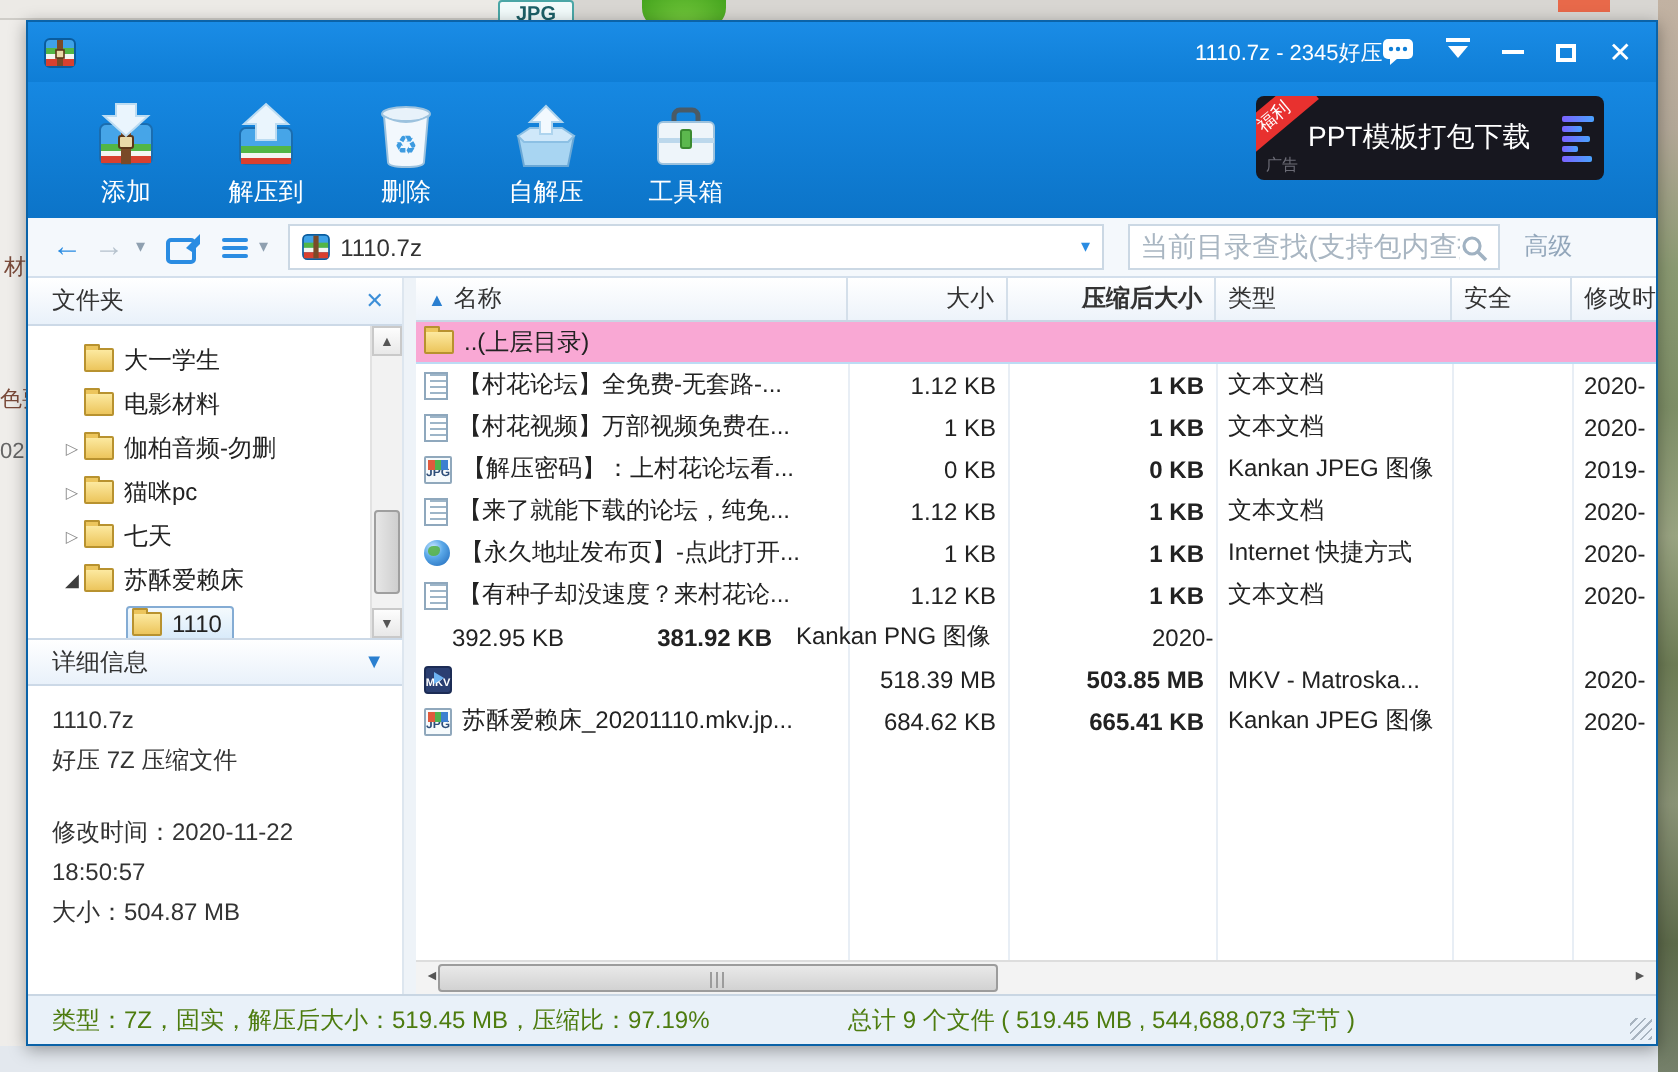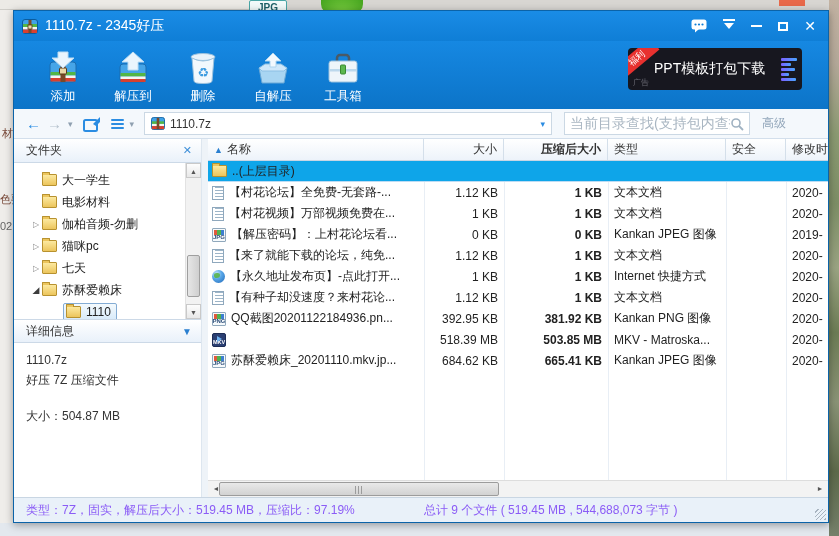--- a/index.html
+++ b/index.html
@@ -20,21 +20,21 @@
   .bg-bottom{position:absolute;left:0;top:523px;width:829px;height:13px;background:#e3e8ee;}
 
   
   .window{position:absolute;left:13px;top:10px;width:816px;height:513px;
     border:1px solid #0b63a8;background:#fff;display:flex;flex-direction:column;
     box-shadow:0 2px 8px rgba(0,0,0,.35);}
 
   
   .titlebar{height:30px;background:linear-gradient(180deg,#1a8ce6,#0f7ed6);display:flex;align-items:center;
     padding:0 8px;flex:0 0 auto;}
-  .titlebar .title{color:#fff;font-size:14px;margin-left:7px;flex:1 1 auto;white-space:nowrap;}
+  .titlebar .title{color:#fff;font-size:11px;margin-left:7px;flex:1 1 auto;white-space:nowrap;text-align:right;}
   .winctl{display:flex;align-items:center;gap:16px;margin-right:4px;}
   .winctl span{color:#fff;cursor:default;display:inline-flex;align-items:center;justify-content:center;height:18px;}
   .ctl-min i{display:block;width:11px;height:2px;background:#fff;}
   .ctl-max i{display:block;width:10px;height:9px;border:2px solid #fff;}
   .ctl-close{font-size:14px;font-weight:bold;}
   .ctl-skin{flex-direction:column;}
   .ctl-skin i{display:block;width:12px;height:2px;background:#fff;margin-bottom:2px;}
   .ctl-skin u{display:block;width:0;height:0;border:5px solid transparent;border-top:6px solid #fff;}
 
   
@@ -117,21 +117,21 @@
   .c-size{width:80px;flex:0 0 auto;}
   .c-pack{width:104px;flex:0 0 auto;font-weight:bold;}
   .c-type{width:118px;flex:0 0 auto;}
   .c-sec{width:60px;flex:0 0 auto;}
   .c-mod{flex:1;border-right:none;}
   .sort-arrow{color:#2a7fd0;font-size:9px;margin-right:4px;}
 
   .lbody{flex:1;position:relative;overflow:hidden;}
   .gridline{position:absolute;top:0;bottom:0;width:1px;background:#e8eef5;}
   .row{height:21px;display:flex;align-items:center;position:relative;white-space:nowrap;}
-  .row.parent{background:#0ea5e9;border-bottom:1px solid #bcdcf4;}
+  .row.parent{background:#f9a8d4;border-bottom:1px solid #bcdcf4;}
   .cell{padding:0 6px;overflow:hidden;white-space:nowrap;}
   .cell.num{text-align:right;}
   .cell.nm-cell{display:flex;align-items:center;gap:5px;padding-left:4px;}
 
   
   .fico{width:14px;height:14px;flex:0 0 auto;position:relative;display:flex;align-items:flex-end;justify-content:center;}
   .fico.txt{width:12px;background:#fff;border:1px solid #8fa8bd;
     background-image:linear-gradient(#9db5c8 1px,transparent 1px);background-size:8px 3px;background-position:2px 3px;background-repeat:repeat-y;}
   .fico.img{background:#f6fafc;border:1px solid #90a8bc;border-radius:1px;}
   .fico.img::before{content:"";position:absolute;top:1px;left:1px;right:1px;height:5px;
@@ -150,21 +150,21 @@
   .hscroll{height:17px;background:#f3f3f3;border-top:1px solid #ddd;position:relative;flex:0 0 auto;}
   .hs-a{position:absolute;top:0;width:16px;height:16px;font-size:7px;color:#555;text-align:center;line-height:16px;}
   .hs-a.l{left:0;} .hs-a.r{right:0;}
   .hthumb{position:absolute;left:11px;top:1px;width:280px;height:14px;border:1px solid #9c9c9c;border-radius:2px;
     background:linear-gradient(180deg,#e9e9e9,#d2d2d2);}
   .hthumb::after{content:"";position:absolute;left:50%;top:3px;width:7px;height:8px;margin-left:-4px;
     background:repeating-linear-gradient(90deg,#9c9c9c 0 1px,transparent 1px 3px);}
 
   
   .statusbar{height:25px;background:#e9f1f9;border-top:1px solid #c9d6e3;display:flex;align-items:center;
-    position:relative;flex:0 0 auto;color:#8b5cf6;}
+    position:relative;flex:0 0 auto;color:#4d7c0f;}
   .statusbar .sleft{margin-left:12px;}
   .statusbar .stotal{position:absolute;left:410px;}
   .grip{position:absolute;right:2px;bottom:2px;width:11px;height:11px;
     background:repeating-linear-gradient(135deg,transparent 0 2px,#a8b4c0 2px 3px);}
   svg{display:block;}
 </style>
 </head>
 <body>
 
 <div class="bg-topleft"></div>
@@ -385,20 +385,21 @@
       </div>
 
       <div class="pane-hd dtl">
         <span>详细信息</span>
         <span class="hv">▼</span>
       </div>
       <div class="details-body">
         <div>1110.7z</div>
         <div>好压 7Z 压缩文件</div>
         <div class="gap"></div>
+        <div>修改时间：2020-11-22 18:50:57</div>
         <div>大小：504.87 MB</div>
       </div>
     </div>
 
     <div class="splitter"></div>
 
     <div class="filelist">
       <div class="lheader">
         <span class="hcell c-name">
           <span class="sort-arrow">▲</span>
@@ -487,26 +488,20 @@
               <span class="fico txt"></span>
               <span>【有种子却没速度？来村花论...</span>
             </span>
           <span class="cell num c-size">1.12 KB</span>
           <span class="cell num c-pack">1 KB</span>
           <span class="cell c-type">文本文档</span>
           <span class="cell c-sec"></span>
           <span class="cell c-mod">2020-</span>
         </div>
         <div class="row">
-          <span class="cell nm-cell c-name">
-              <span class="fico img">
-                <b>PNG</b>
-              </span>
-              <span>QQ截图20201122184936.pn...</span>
-            </span>
           <span class="cell num c-size">392.95 KB</span>
           <span class="cell num c-pack">381.92 KB</span>
           <span class="cell c-type">Kankan PNG 图像</span>
           <span class="cell c-sec"></span>
           <span class="cell c-mod">2020-</span>
         </div>
         <div class="row">
           <span class="cell nm-cell c-name">
               <span class="fico mkv">
                 <b>MKV</b>

